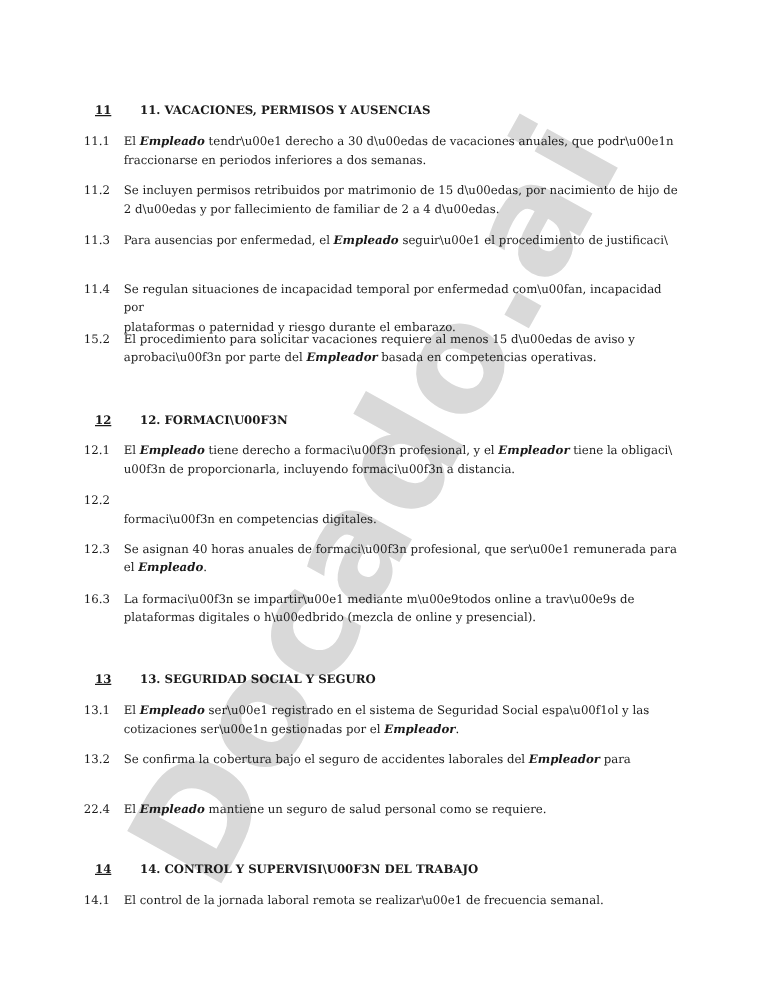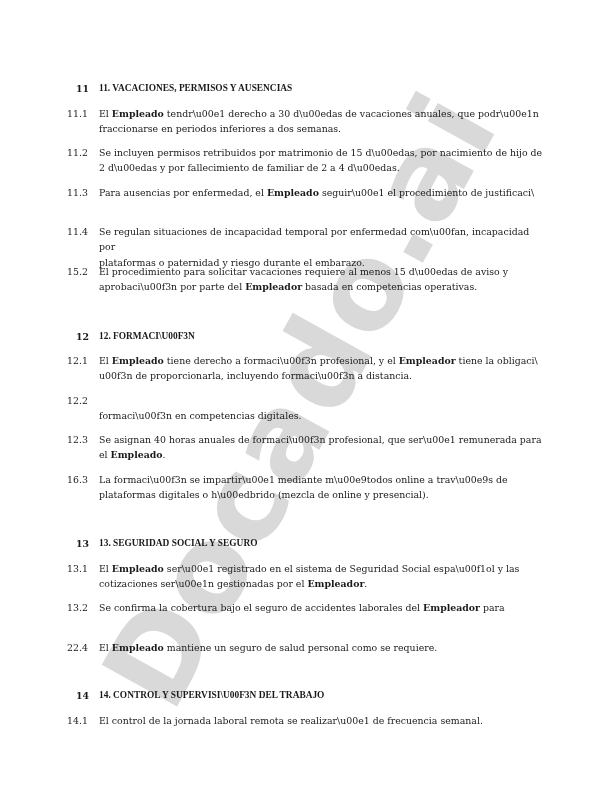--- a/index.html
+++ b/index.html
@@ -23,26 +23,26 @@
       font-family: "DejaVu Serif", serif;
       font-size: 9.4px;
       color: #1a1a1a;
       z-index: 1;
     }
     .section-heading {
       position: absolute; left: 0; width: 612px;
       font-weight: bold;
       font-size: 9.4px;
     }
-    .section-heading .num { position: absolute; left: 76px; }
-    .section-heading .title { position: absolute; left: 99px; font-family: Liberation Serif, serif; }
+    .section-heading .num { position: absolute; left: 76px; text-decoration: underline; }
+    .section-heading .title { position: absolute; left: 112px; }
     .clause { position: absolute; left: 0; width: 612px; line-height: 15.3px; }
     .clause .num { position: absolute; left: 67px; }
     .clause .text { position: absolute; left: 99px; width: 445px; }
-    b { font-weight: bold; }
+    b { font-weight: bold; font-style: italic; }
   </style>
 </head>
 <body>
 
 <div class="page">
   <div class="watermark">Docado.ai</div>
 
   <div class="content">
 
     <div class="section-heading" style="top:83px;">

